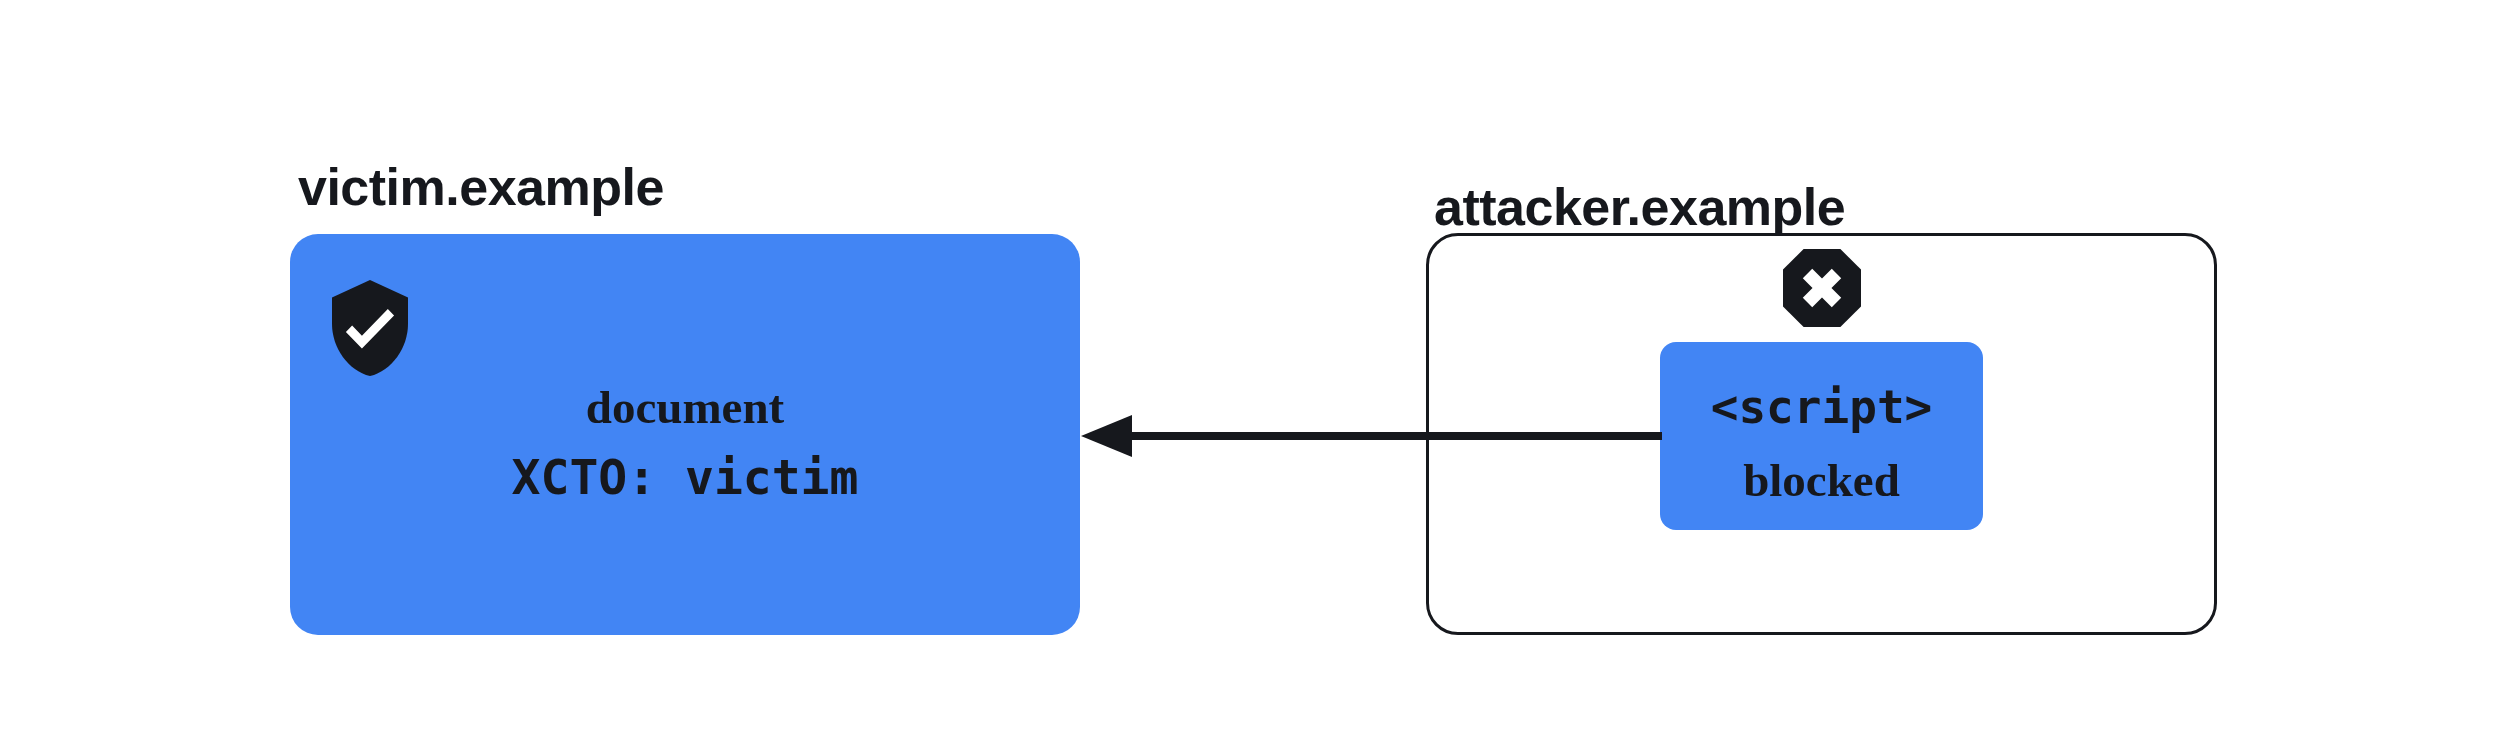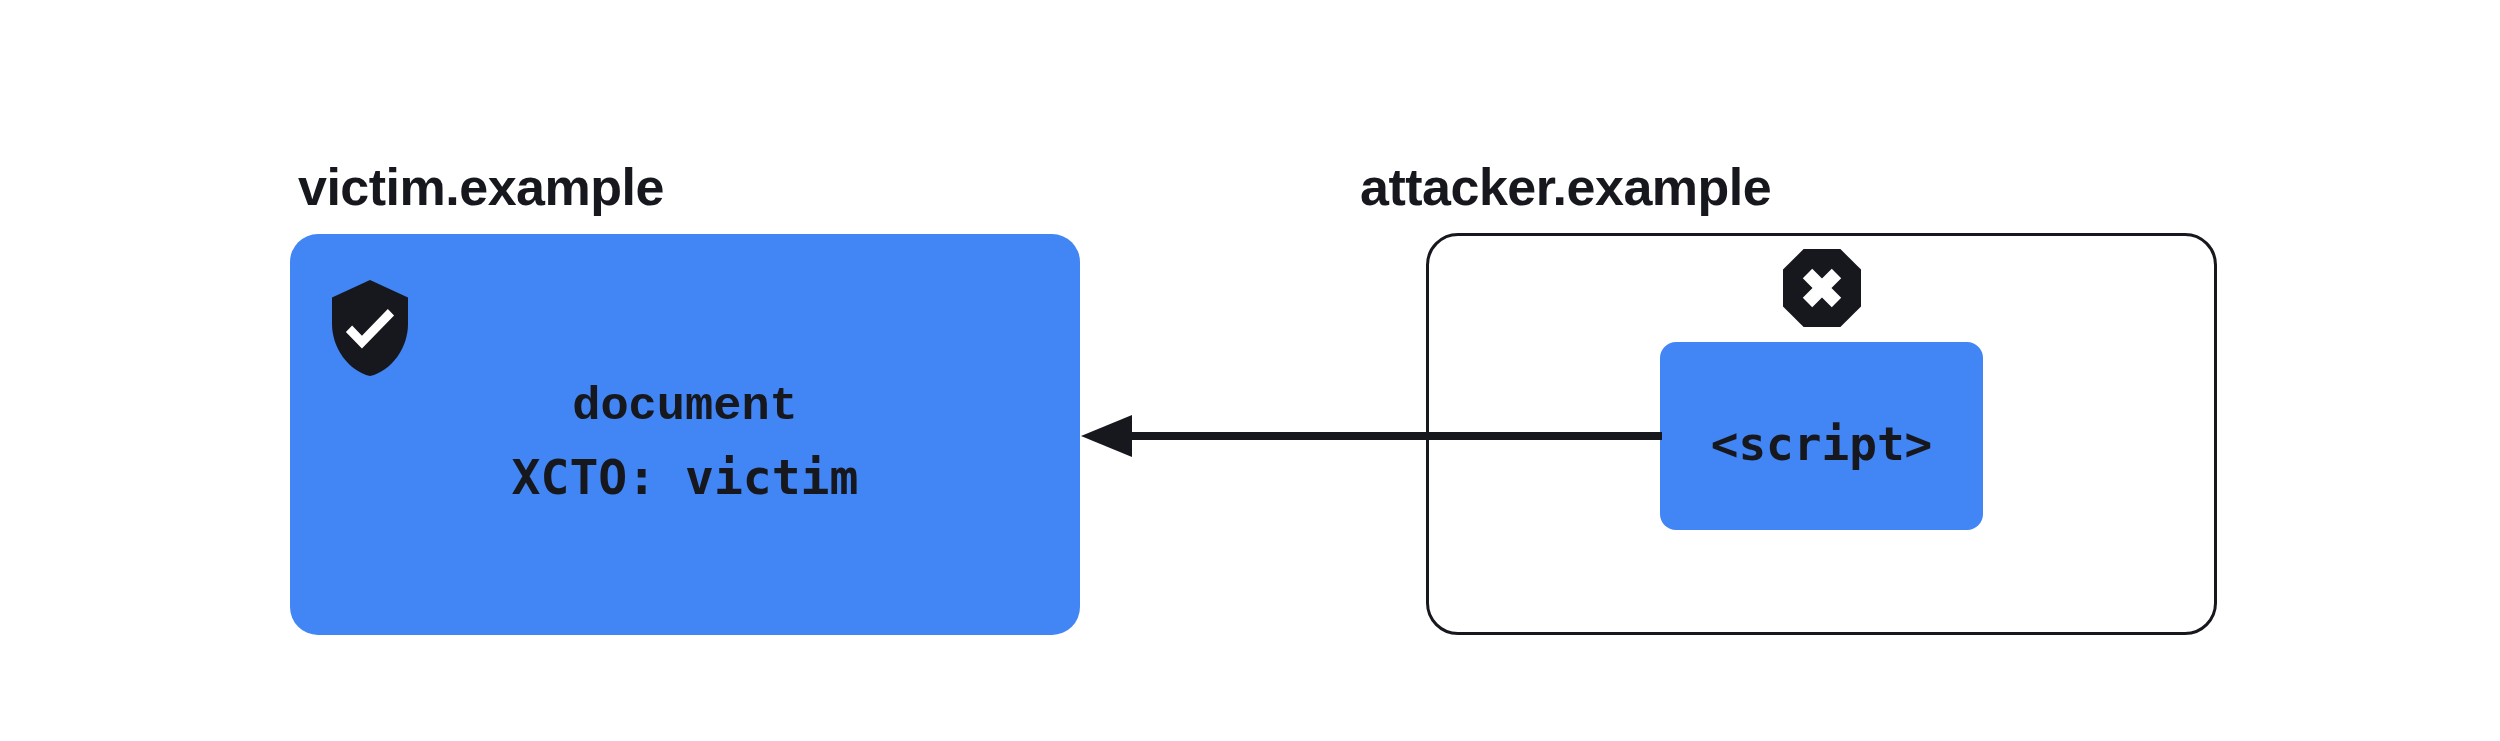--- a/index.html
+++ b/index.html
@@ -25,21 +25,21 @@
     top:158px;
     height:58px;
     line-height:58px;
     font-size:52px;
     font-weight:700;
     letter-spacing:-0.5px;
     color:var(--ink);
     white-space:nowrap;
   }
   #victim-label{ left:298px; }
-  #attacker-label{ left:1360px; }
+  #attacker-label{ left:1434px;margin-top:20px; }
 
   .victim-box{
     position:absolute;
     left:290px; top:234px;
     width:790px; height:401px;
     background:var(--blue);
     border-radius:28px;
     display:flex;
     flex-direction:column;
     align-items:center;
@@ -54,21 +54,21 @@
     font-family:"DejaVu Sans Mono", monospace;
     font-weight:700;
     font-size:48px;
     line-height:56px;
     color:var(--ink);
     white-space:pre;
     text-align:center;
     margin-top:16px;
   }
   .sans-line{
-    font-family:Liberation Mono, monospace;
+    font-family:Liberation Serif, serif;
     font-weight:700;
     font-size:47px;
     line-height:52px;
     color:var(--ink);
     white-space:pre;
     text-align:center;
     margin-top:16px;
   }
 
   .attacker-box{
@@ -127,20 +127,21 @@
 
   <div class="attacker-box">
     <span class="blocked-icon">
       <svg width="78" height="78" viewBox="1.5 1.5 21 21">
         <polygon points="7.05,1.5 16.95,1.5 22.5,7.05 22.5,16.95 16.95,22.5 7.05,22.5 1.5,16.95 1.5,7.05" fill="#16181d"></polygon>
         <path d="M8.1 8.1 L15.9 15.9 M15.9 8.1 L8.1 15.9" stroke="#ffffff" stroke-width="3.6" stroke-linecap="butt" fill="none"></path>
       </svg>
     </span>
     <div class="script-box">
       <div class="mono-line">&lt;script&gt;</div>
+      <div class="sans-line">blocked</div>
     </div>
   </div>
 
   <svg class="arrow-svg" viewBox="0 0 600 62">
     <line x1="58" y1="31" x2="592" y2="31" stroke="#16181d" stroke-width="8"></line>
     <polygon points="11,31 62,10 62,52" fill="#16181d"></polygon>
   </svg>
 
 </div>
 

